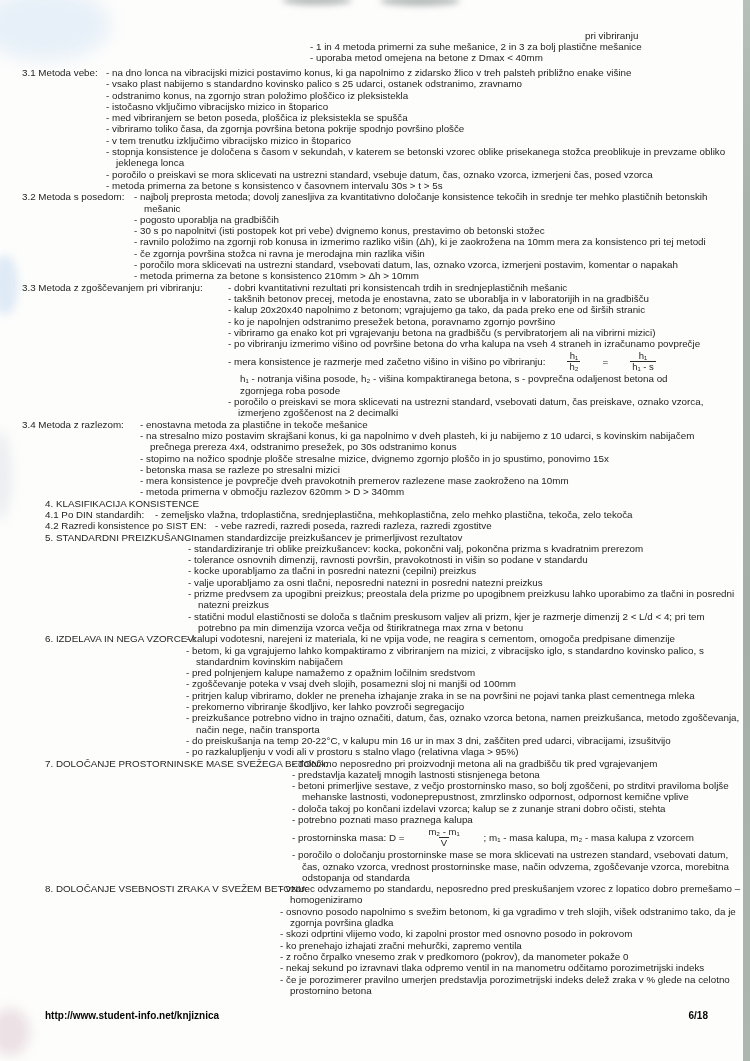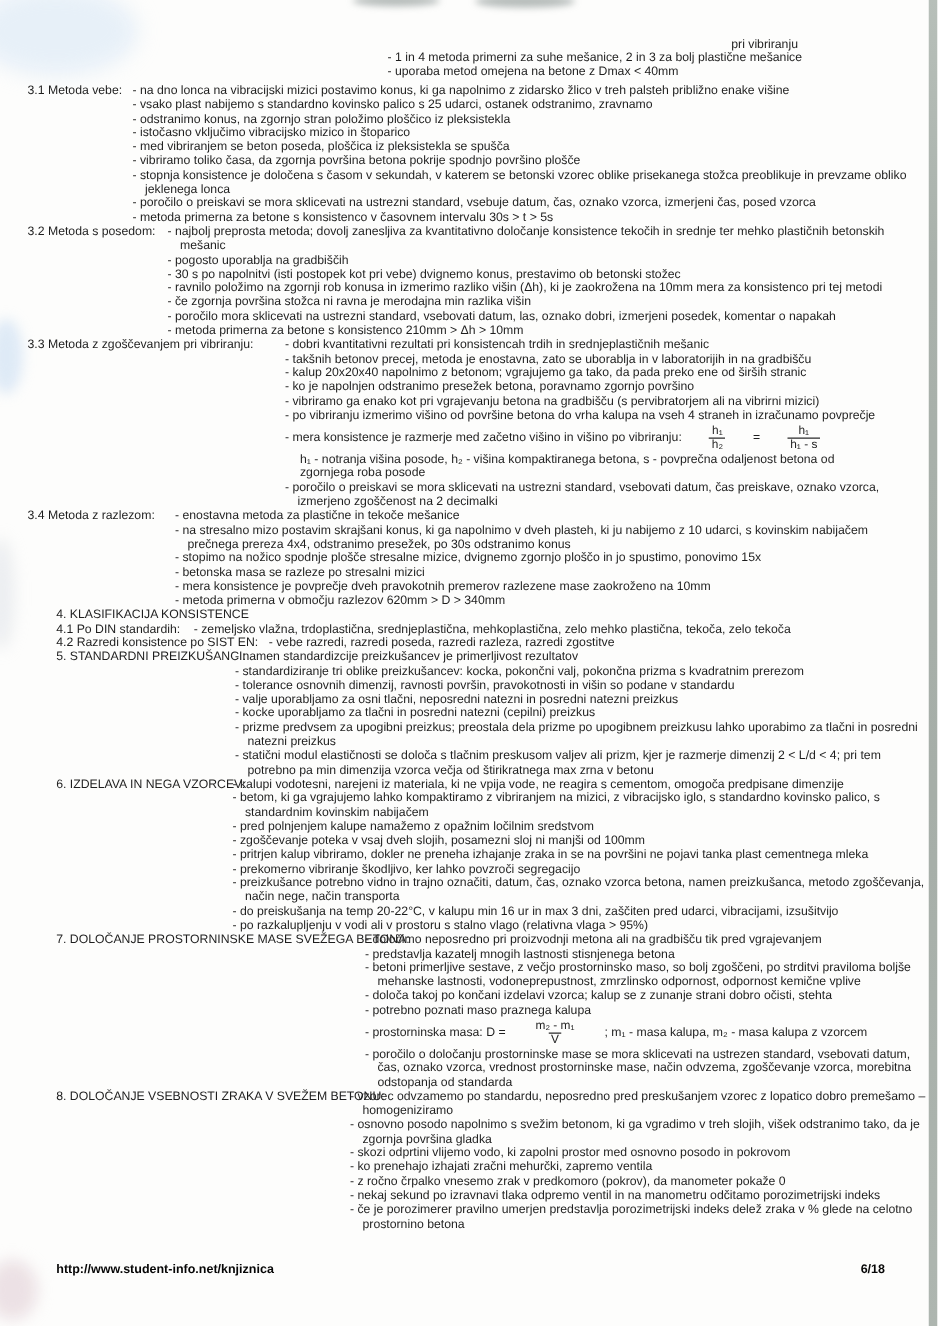--- a/index.html
+++ b/index.html
@@ -65,35 +65,36 @@
 
   <div class="section" style="--col:84px">
     <div class="sec-label">3.1 Metoda vebe:</div>
     <div class="sec-items">
         <div class="item">- na dno lonca na vibracijski mizici postavimo konus, ki ga napolnimo z zidarsko žlico v treh palsteh približno enake višine</div>
         <div class="item">- vsako plast nabijemo s standardno kovinsko palico s 25 udarci, ostanek odstranimo, zravnamo</div>
         <div class="item">- odstranimo konus, na zgornjo stran položimo ploščico iz pleksistekla</div>
         <div class="item">- istočasno vključimo vibracijsko mizico in štoparico</div>
         <div class="item">- med vibriranjem se beton poseda, ploščica iz pleksistekla se spušča</div>
         <div class="item">- vibriramo toliko časa, da zgornja površina betona pokrije spodnjo površino plošče</div>
+        <div class="item">- v tem trenutku izključimo vibracijsko mizico in štoparico</div>
         <div class="item">- stopnja konsistence je določena s časom v sekundah, v katerem se betonski vzorec oblike prisekanega stožca preoblikuje in prevzame obliko jeklenega lonca</div>
         <div class="item">- poročilo o preiskavi se mora sklicevati na ustrezni standard, vsebuje datum, čas, oznako vzorca, izmerjeni čas, posed vzorca</div>
         <div class="item">- metoda primerna za betone s konsistenco v časovnem intervalu 30s &gt; t &gt; 5s</div>
       </div>
   </div>
 
   <div class="section" style="--col:112px">
     <div class="sec-label">3.2 Metoda s posedom:</div>
     <div class="sec-items">
         <div class="item">- najbolj preprosta metoda; dovolj zanesljiva za kvantitativno določanje konsistence tekočih in srednje ter mehko plastičnih betonskih mešanic</div>
         <div class="item">- pogosto uporablja na gradbiščih</div>
         <div class="item">- 30 s po napolnitvi (isti postopek kot pri vebe) dvignemo konus, prestavimo ob betonski stožec</div>
         <div class="item">- ravnilo položimo na zgornji rob konusa in izmerimo razliko višin (Δh), ki je zaokrožena na 10mm mera za konsistenco pri tej metodi</div>
         <div class="item">- če zgornja površina stožca ni ravna je merodajna min razlika višin</div>
-        <div class="item">- poročilo mora sklicevati na ustrezni standard, vsebovati datum, las, oznako dobri, izmerjeni posedek, komentar o napakah</div>
+        <div class="item">- poročilo mora sklicevati na ustrezni standard, vsebovati datum, las, oznako vzorca, izmerjeni postavim, komentar o napakah</div>
         <div class="item">- metoda primerna za betone s konsistenco 210mm &gt; Δh &gt; 10mm</div>
       </div>
   </div>
 
   <div class="section" style="--col:206px">
     <div class="sec-label">3.3 Metoda z zgoščevanjem pri vibriranju:</div>
     <div class="sec-items">
       <div>
           <div class="item">- dobri kvantitativni rezultati pri konsistencah trdih in srednjeplastičnih mešanic</div>
           <div class="item">- takšnih betonov precej, metoda je enostavna, zato se uborablja in v laboratorijih in na gradbišču</div>
@@ -150,22 +151,22 @@
         <div class="item">- vebe razredi, razredi poseda, razredi razleza, razredi zgostitve</div>
       </div>
     </div>
 
     <div class="section" style="--col:143px">
       <div class="sec-label">5. STANDARDNI PREIZKUŠANCI:</div>
       <div class="sec-items">
           <div class="item">- namen standardizcije preizkušancev je primerljivost rezultatov</div>
           <div class="item">- standardiziranje tri oblike preizkušancev: kocka, pokončni valj, pokončna prizma s kvadratnim prerezom</div>
           <div class="item">- tolerance osnovnih dimenzij, ravnosti površin, pravokotnosti in višin so podane v standardu</div>
+          <div class="item">- kocke uporabljamo za tlačni in posredni natezni (cepilni) preizkus</div>
           <div class="item">- valje uporabljamo za osni tlačni, neposredni natezni in posredni natezni preizkus</div>
-          <div class="item">- kocke uporabljamo za tlačni in posredni natezni (cepilni) preizkus</div>
           <div class="item">- prizme predvsem za upogibni preizkus; preostala dela prizme po upogibnem preizkusu lahko uporabimo za tlačni in posredni natezni preizkus</div>
           <div class="item">- statični modul elastičnosti se določa s tlačnim preskusom valjev ali prizm, kjer je razmerje dimenzij 2 &lt; L/d &lt; 4; pri tem potrebno pa min dimenzija vzorca večja od štirikratnega max zrna v betonu</div>
         </div>
     </div>
 
     <div class="section" style="--col:141px">
       <div class="sec-label">6. IZDELAVA IN NEGA VZORCEV:</div>
       <div class="sec-items">
           <div class="item">- kalupi vodotesni, narejeni iz materiala, ki ne vpija vode, ne reagira s cementom, omogoča predpisane dimenzije</div>
           <div class="item">- betom, ki ga vgrajujemo lahko kompaktiramo z vibriranjem na mizici, z vibracijsko iglo, s standardno kovinsko palico, s standardnim kovinskim nabijačem</div>

